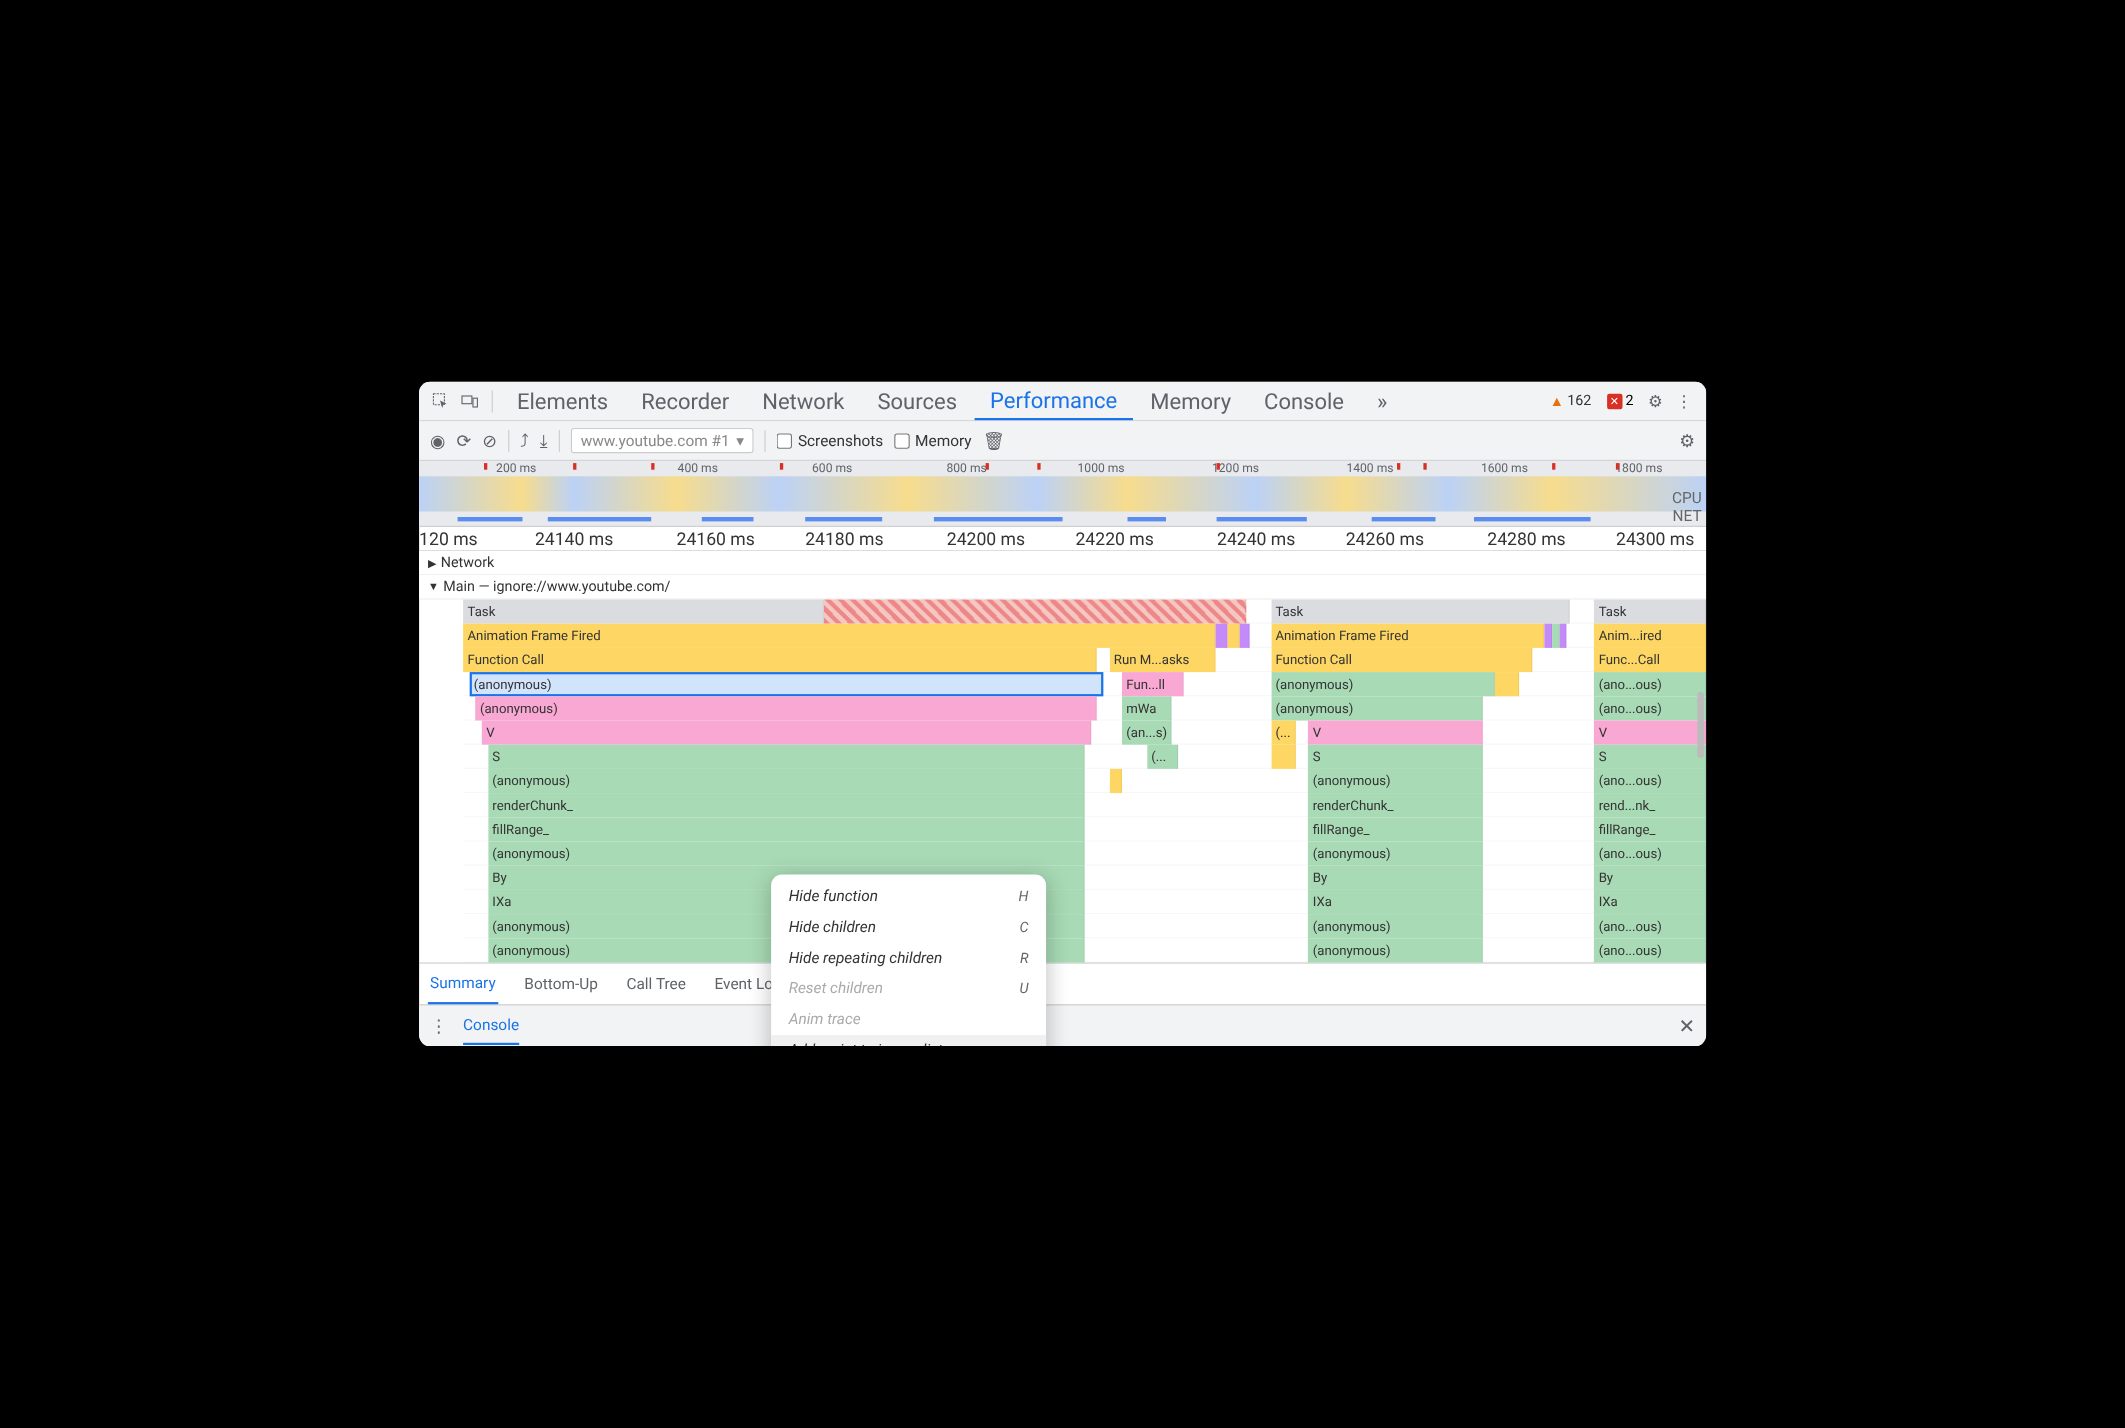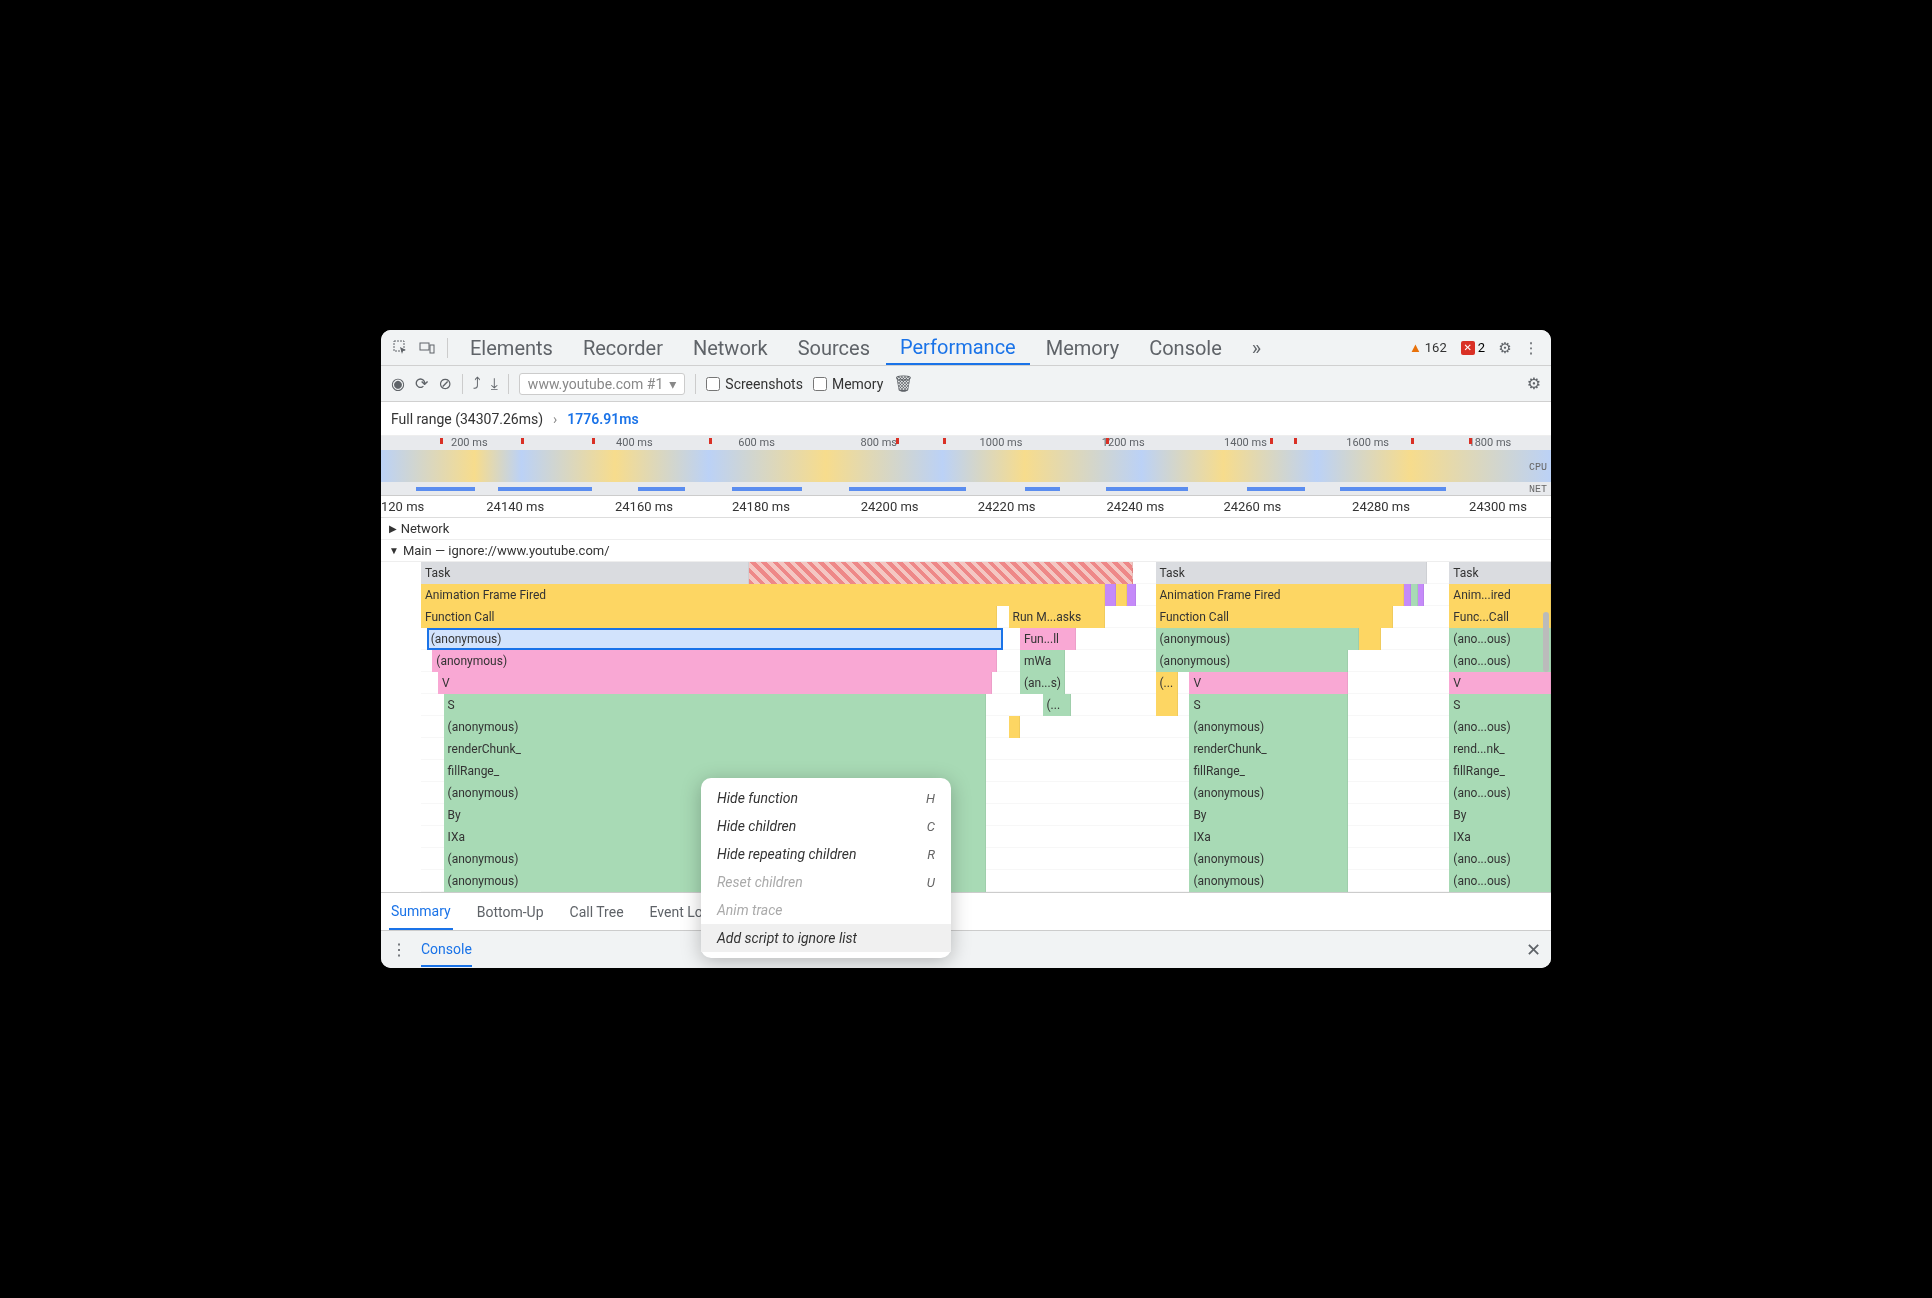--- a/index.html
+++ b/index.html
@@ -34,23 +34,23 @@
 .range-row .chev { color: #888; }
 
 .overview { height: 60px; position: relative; background: #e8eaed; border-bottom: 1px solid #ccc; }
 .overview .ticks { position: absolute; top: 0; left: 0; right: 0; display: flex; font-size: 11px; color: #5f6368; }
 .overview .ticks span { flex: 1; text-align: center; }
 .overview .activity { position: absolute; top: 14px; left: 0; right: 0; height: 32px; background: linear-gradient(to right, #a8c7fa 0%, #fdd663 8%, #a8c7fa 12%, #fdd663 20%, #a8c7fa 28%, #fdd663 38%, #a8c7fa 48%, #fdd663 55%, #a8c7fa 65%, #fdd663 72%, #a8c7fa 80%, #fdd663 88%, #a8c7fa 100%); opacity: 0.7; }
 .overview .markers { position: absolute; top: 2px; left: 0; right: 0; height: 10px; }
 .overview .markers i { position: absolute; width: 3px; height: 6px; background: #d93025; }
 .overview .net { position: absolute; bottom: 2px; left: 0; right: 0; height: 6px; }
 .overview .net i { position: absolute; height: 4px; background: #5b8def; }
-.overview .lbl { position: absolute; right: 4px; font-size: 10px; color: #666; font-family: Liberation Mono, monospace; }
-
-.timeline-ticks { height: 22px; display: flex; align-items: center; font-size: 13px; color: #333; border-bottom: 1px solid #ddd; position: relative; }
+.overview .lbl { position: absolute; right: 4px; font-size: 14px; color: #666; }
+
+.timeline-ticks { height: 22px; display: flex; align-items: center; font-size: 16px; color: #333; border-bottom: 1px solid #ddd; position: relative; }
 .timeline-ticks span { position: absolute; }
 
 .tracks { position: relative; font-size: 13px; }
 .track-header { height: 22px; display: flex; align-items: center; padding-left: 8px; background: #fff; border-bottom: 1px solid #eee; color: #333; }
 .track-header .tri { font-size: 10px; margin-right: 4px; }
 .flame { position: relative; }
 .flame-row { height: 22px; position: relative; border-bottom: 1px solid rgba(0,0,0,0.03); margin-left: 40px; }
 .bar { position: absolute; height: 22px; top: 0; padding-left: 4px; font-size: 12px; color: #333; overflow: hidden; white-space: nowrap; line-height: 22px; border-right: 1px solid rgba(0,0,0,0.05); }
 .c-task { background: #dadce0; }
 .c-task-red { background: repeating-linear-gradient(45deg,#e88,#e88 4px,#f4c7c3 4px,#f4c7c3 8px); }
@@ -137,25 +137,20 @@
       <span>Screenshots</span>
     </label>
     <label>
       <input type="checkbox" style="">
       <span>Memory</span>
     </label>
     <span class="ico">🗑</span>
     <span class="ico gear-r">⚙</span>
   </div>
 
-  <div class="range-row">
-    <span>Full range (34307.26ms)</span>
-    <span class="chev">›</span>
-    <span class="sel">1776.91ms</span>
-  </div>
 
   <div class="overview">
     <div class="ticks">
       <span style="text-align:left;padding-left:70px">200 ms</span>
       <span>400 ms</span>
       <span>600 ms</span>
       <span>800 ms</span>
       <span>1000 ms</span>
       <span>1200 ms</span>
       <span>1400 ms</span>

